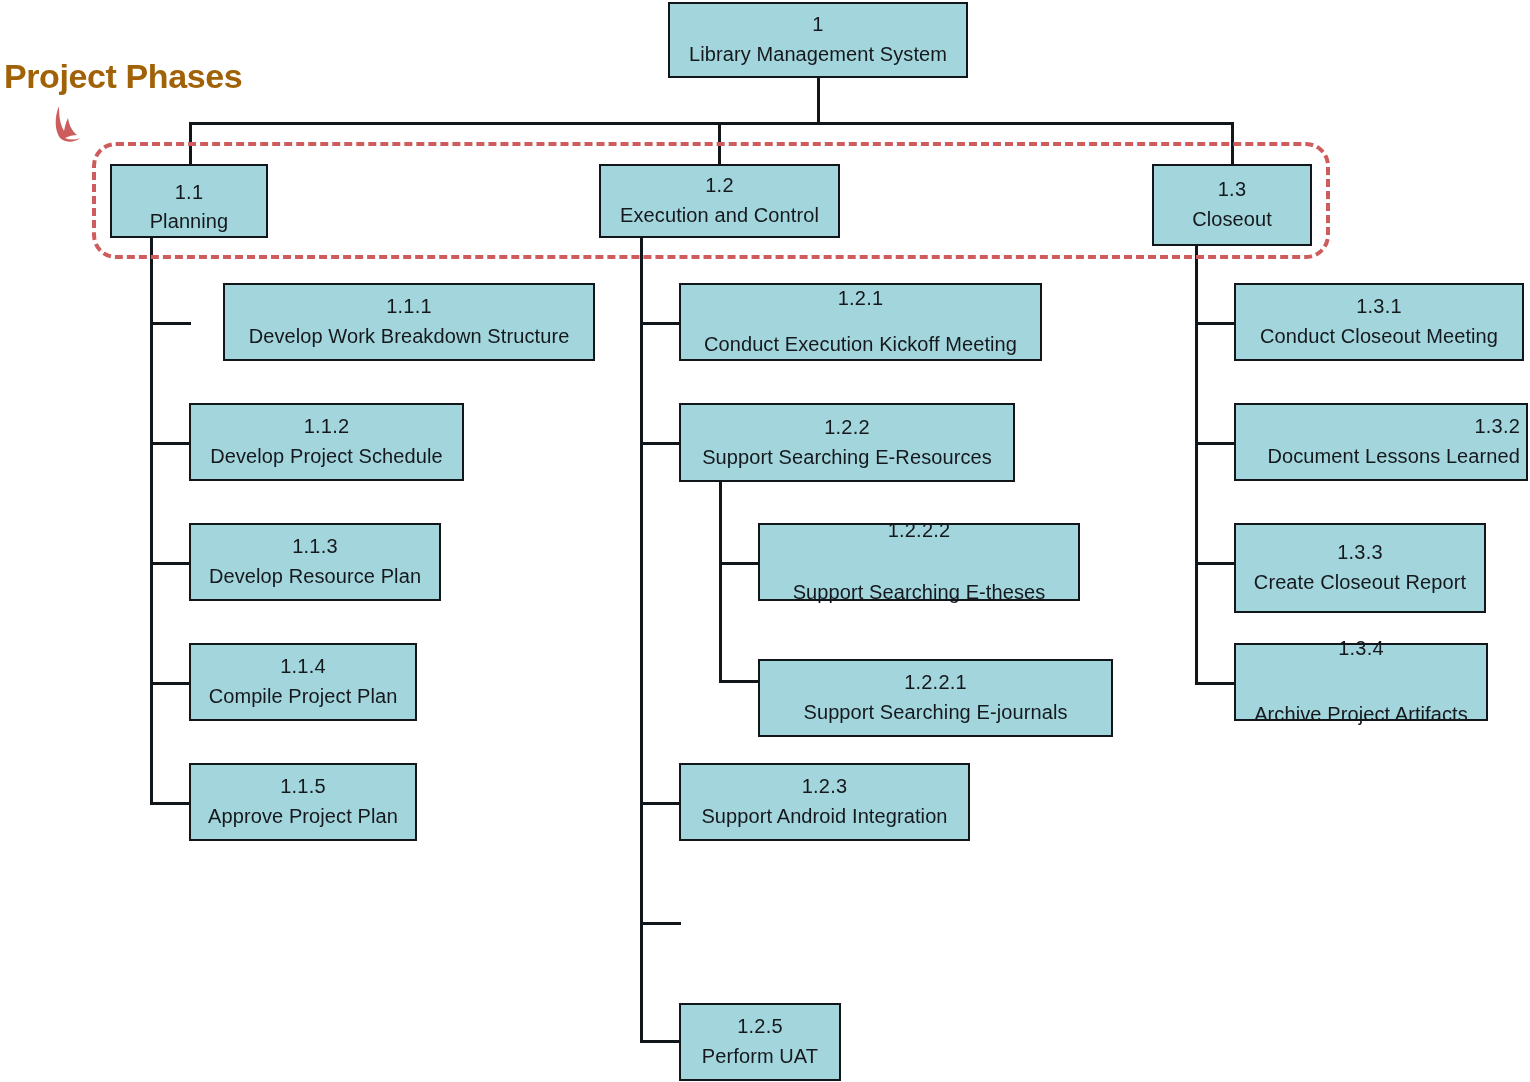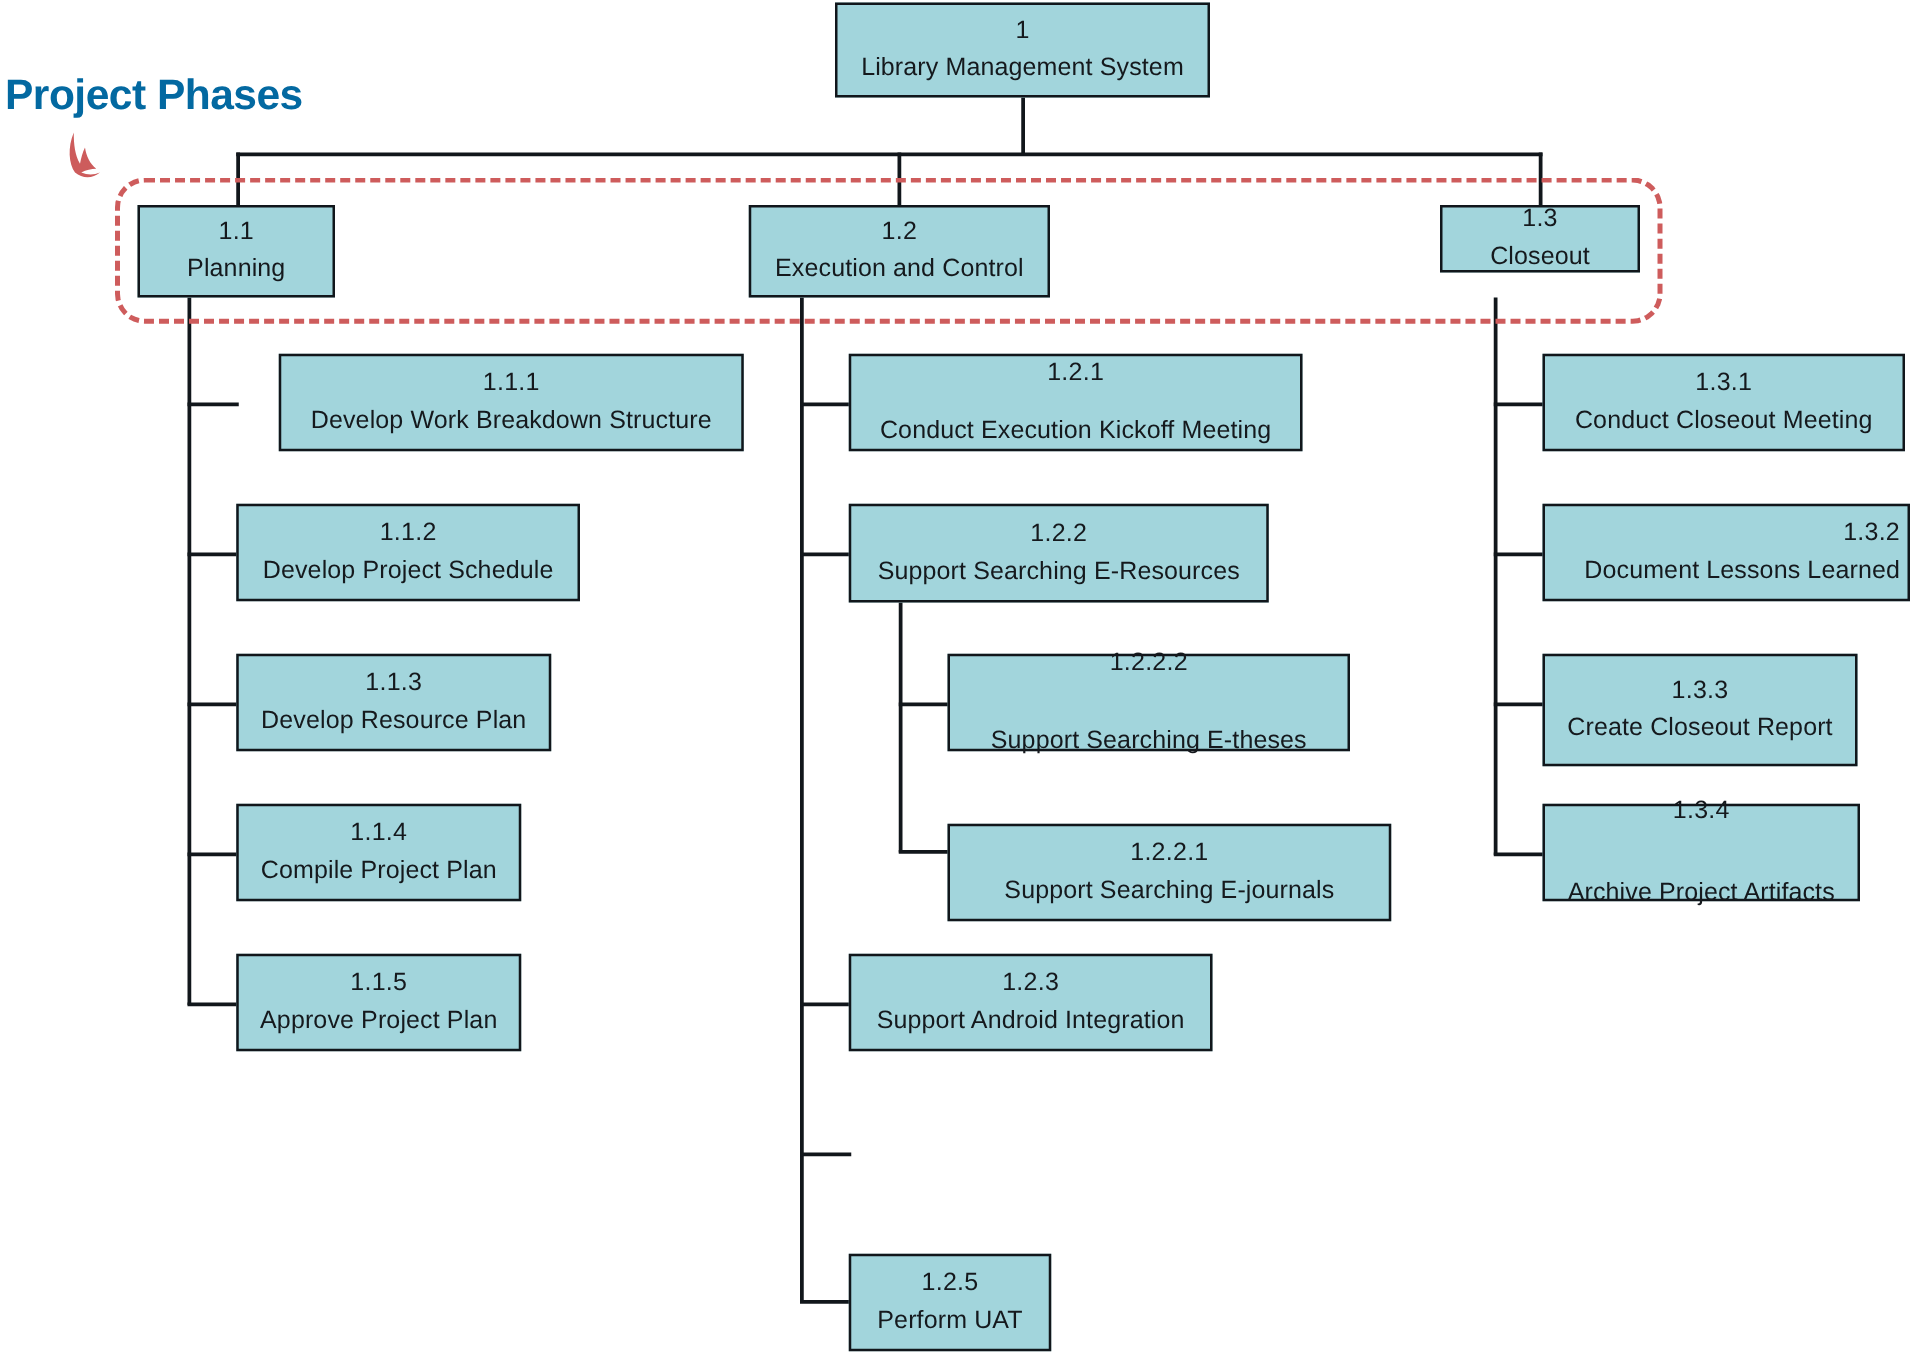--- a/index.html
+++ b/index.html
@@ -59,21 +59,21 @@
     border: 4px dashed #ce5c5c;
     border-radius: 24px;
     background: transparent;
     z-index: 8;
     pointer-events: none;
   }
 
   
   .annot-text {
     position: absolute;
-    color: #0369a1;
+    color: #a16207;
     font-size: 34px;
     font-weight: bold;
     letter-spacing: -0.4px;
     white-space: nowrap;
     z-index: 9;
   }
   .annot-arrow {
     position: absolute;
     z-index: 9;
   }
@@ -111,29 +111,29 @@
   <div class="conn-h" style="left:1195px; top:322px; width:41px;"></div>
   <div class="conn-h" style="left:1195px; top:442px; width:41px;"></div>
   <div class="conn-h" style="left:1195px; top:562px; width:41px;"></div>
   <div class="conn-h" style="left:1195px; top:682px; width:41px;"></div>
 
   <div class="wbs-box" style="left:668px; top:2px; width:300px; height:76px;">
     <div class="wbs-num">1</div>
     <div class="wbs-label">Library Management System</div>
   </div>
 
-  <div class="wbs-box" style="left:110px; top:164px; width:158px; height:74px;">
+  <div class="wbs-box" style="left:110px; top:164px; width:158px; height:74px;justify-content:flex-end;">
     <div class="wbs-num">1.1</div>
     <div class="wbs-label">Planning</div>
   </div>
   <div class="wbs-box" style="left:599px; top:164px; width:241px; height:74px;">
     <div class="wbs-num">1.2</div>
     <div class="wbs-label">Execution and Control</div>
   </div>
-  <div class="wbs-box" style="left:1152px; top:164px; width:160px; height:54px;text-align:right;">
+  <div class="wbs-box" style="left:1152px; top:164px; width:160px; height:82px;text-align:right;">
     <div class="wbs-num">1.3</div>
     <div class="wbs-label">Closeout</div>
   </div>
 
   <div class="wbs-box" style="left:189px; top:283px; width:372px; height:78px;margin-left:34px;">
     <div class="wbs-num">1.1.1</div>
     <div class="wbs-label">Develop Work Breakdown Structure</div>
   </div>
   <div class="wbs-box" style="left:189px; top:403px; width:275px; height:78px;">
     <div class="wbs-num">1.1.2</div>

